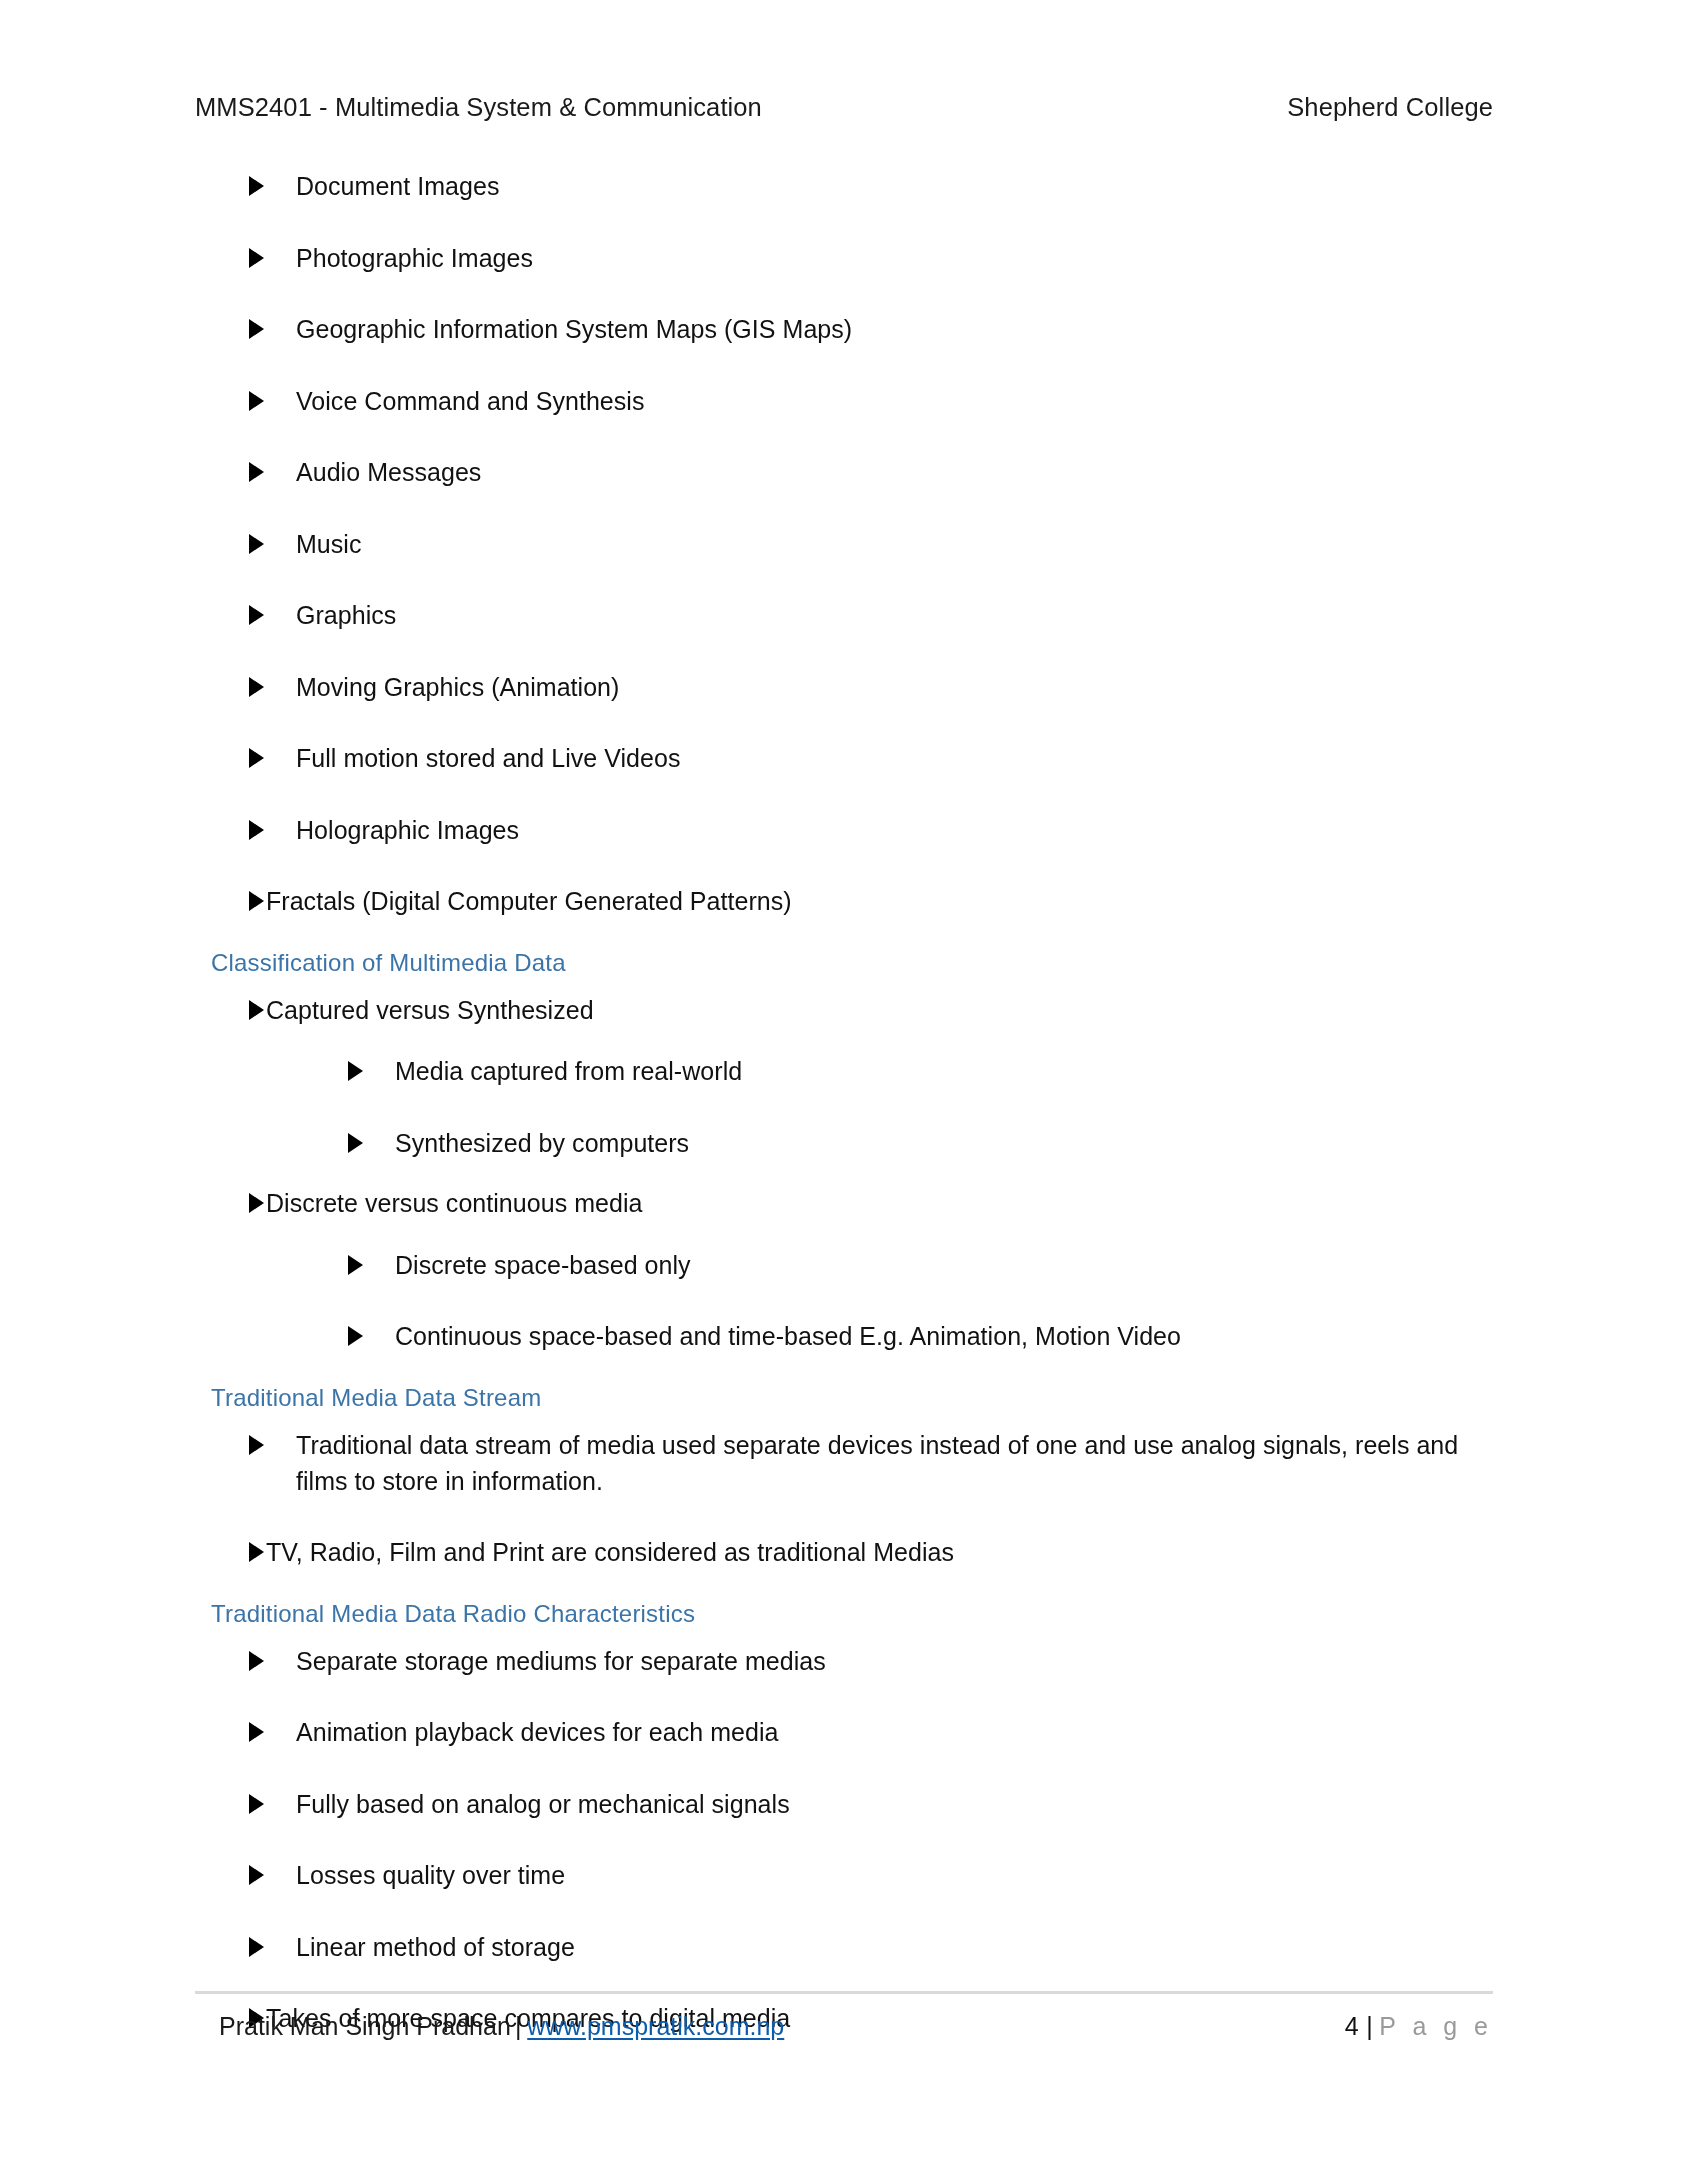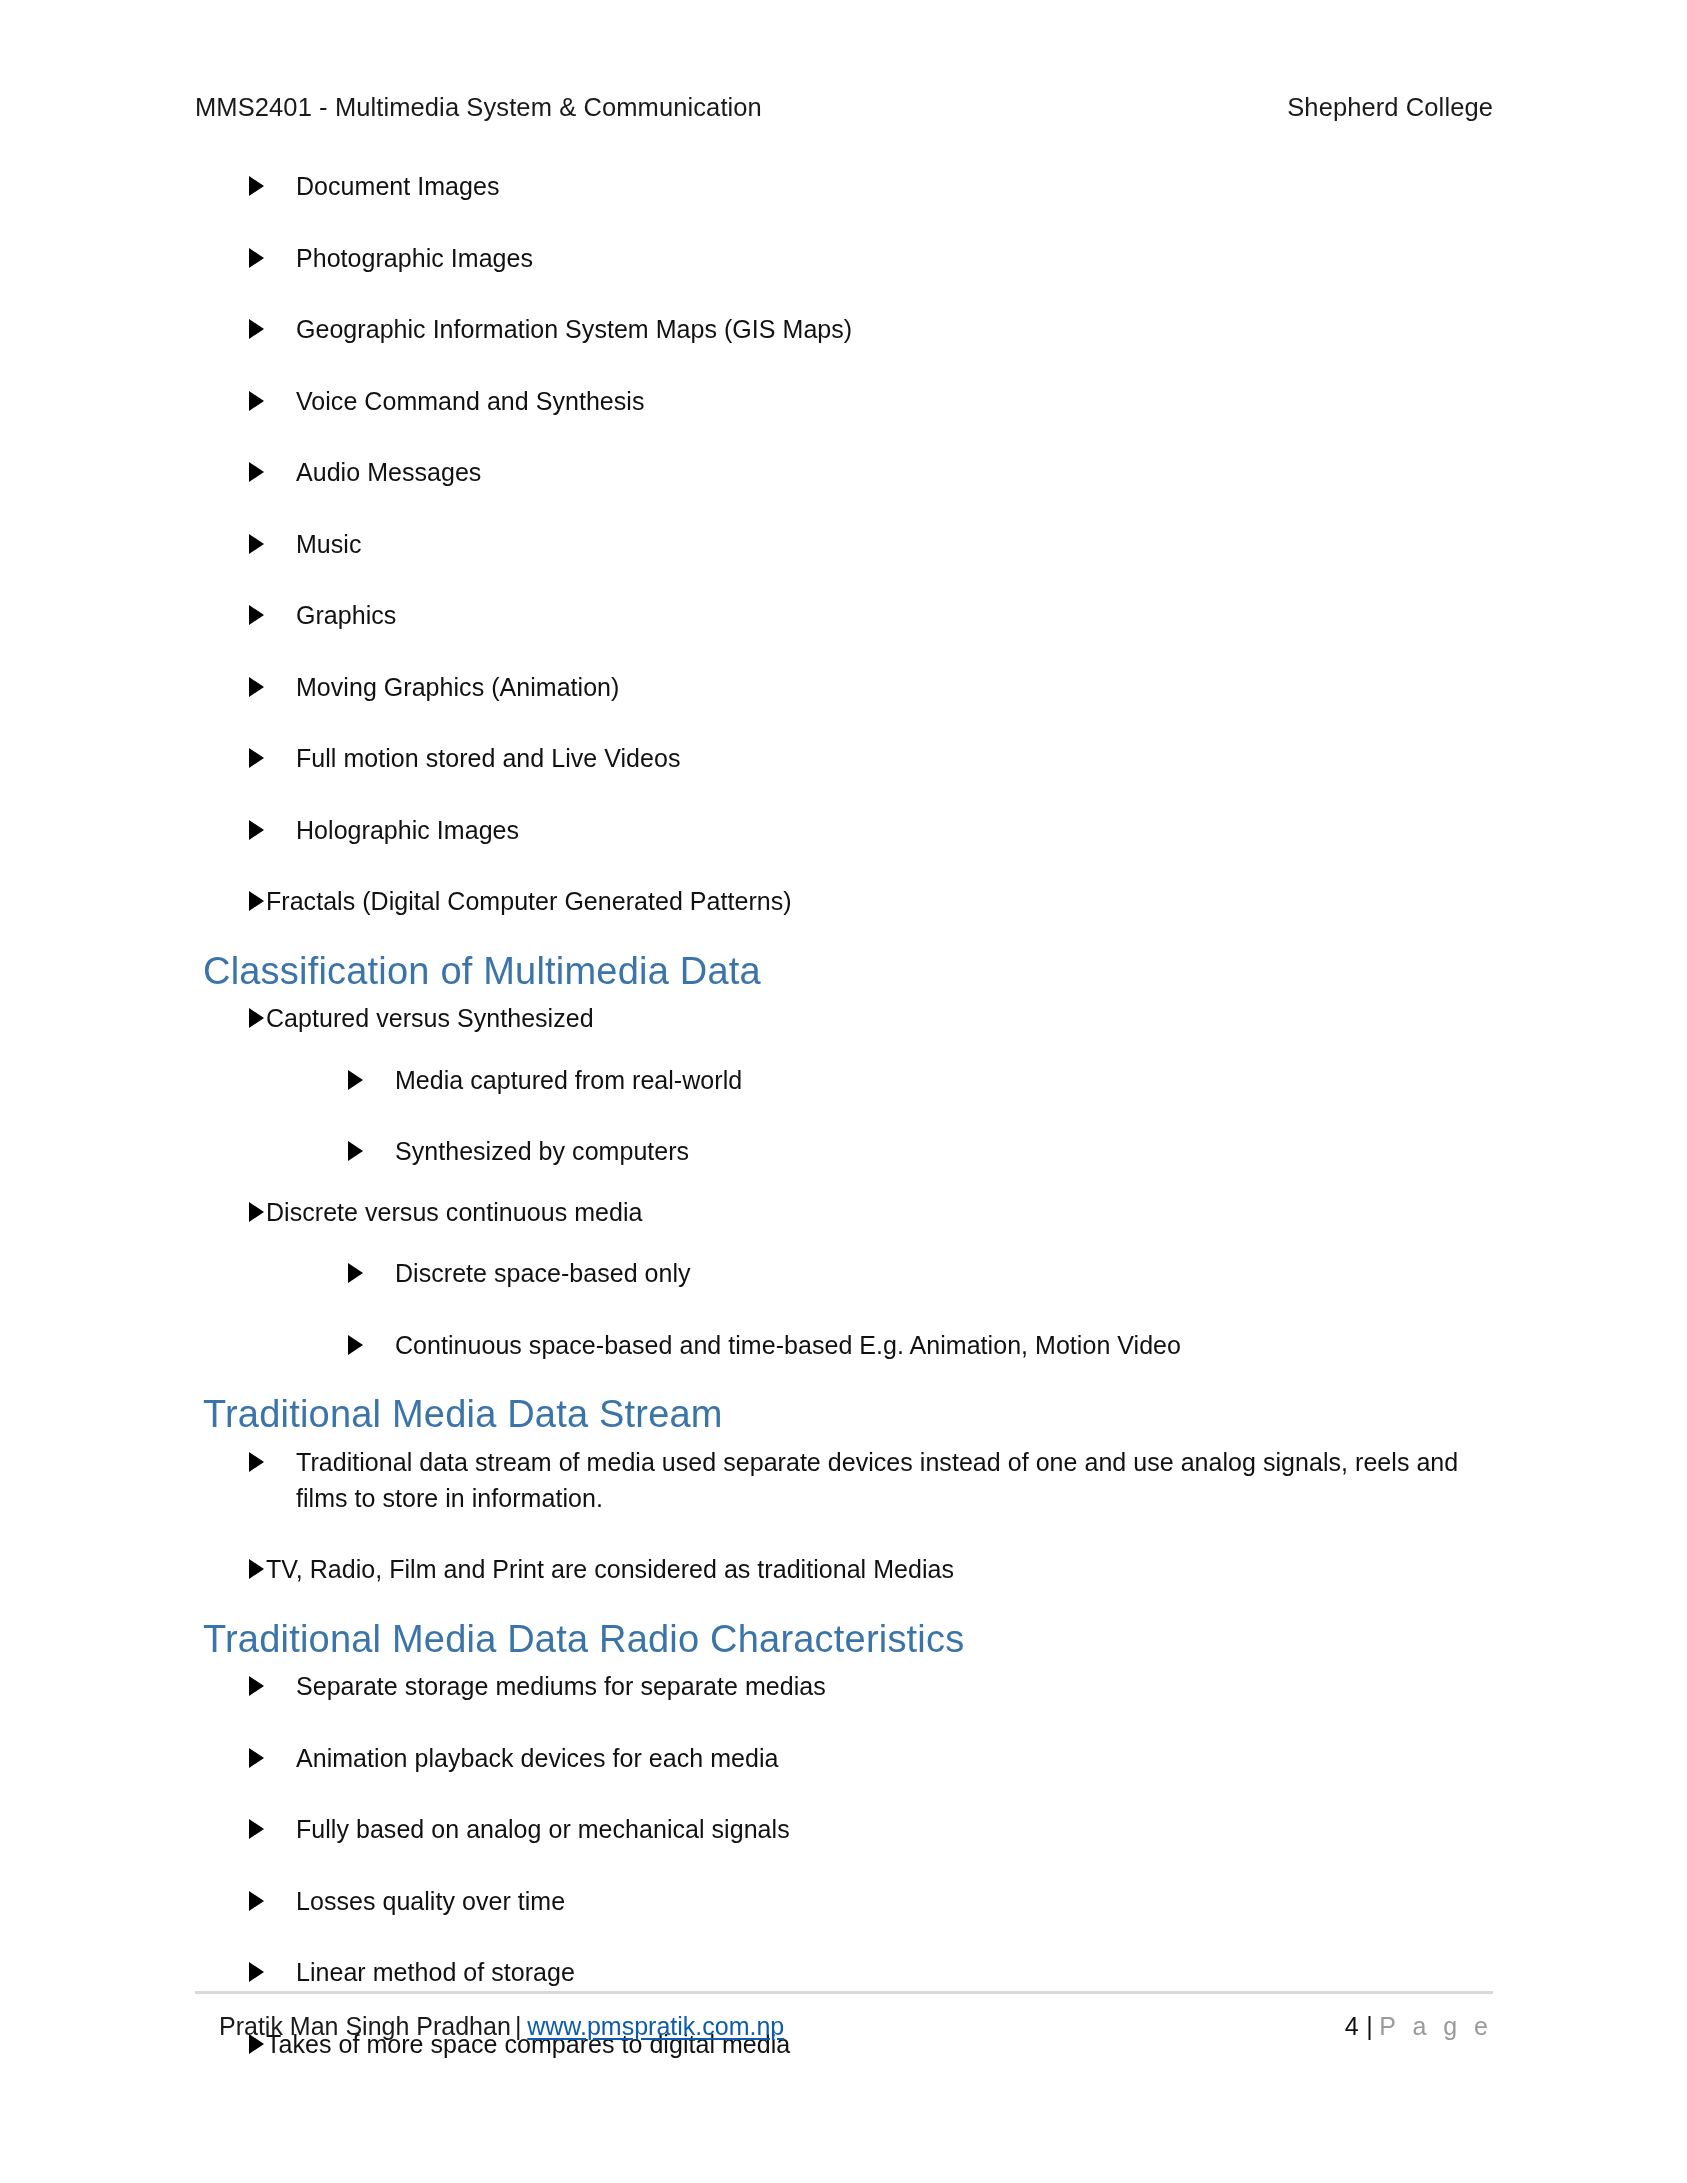--- a/index.html
+++ b/index.html
@@ -45,26 +45,26 @@
   
   .doc-body {
     position: absolute;
     left: 195px;
     top: 169px;
     width: 1302px;
   }
 
   
   .section-heading {
-    font-size: 38px;
+    font-size: 24px;
     line-height: 1.18;
     color: #3b74a8;
     font-weight: 400;
     letter-spacing: 0.2px;
-    margin: 8px;
+    margin: 16px;
     padding: 0;
   }
   .sh-spacer-top { margin-top: 29px; }
 
   
   .bullet-list {
     list-style: none;
     margin: 0;
     padding: 0;
   }

